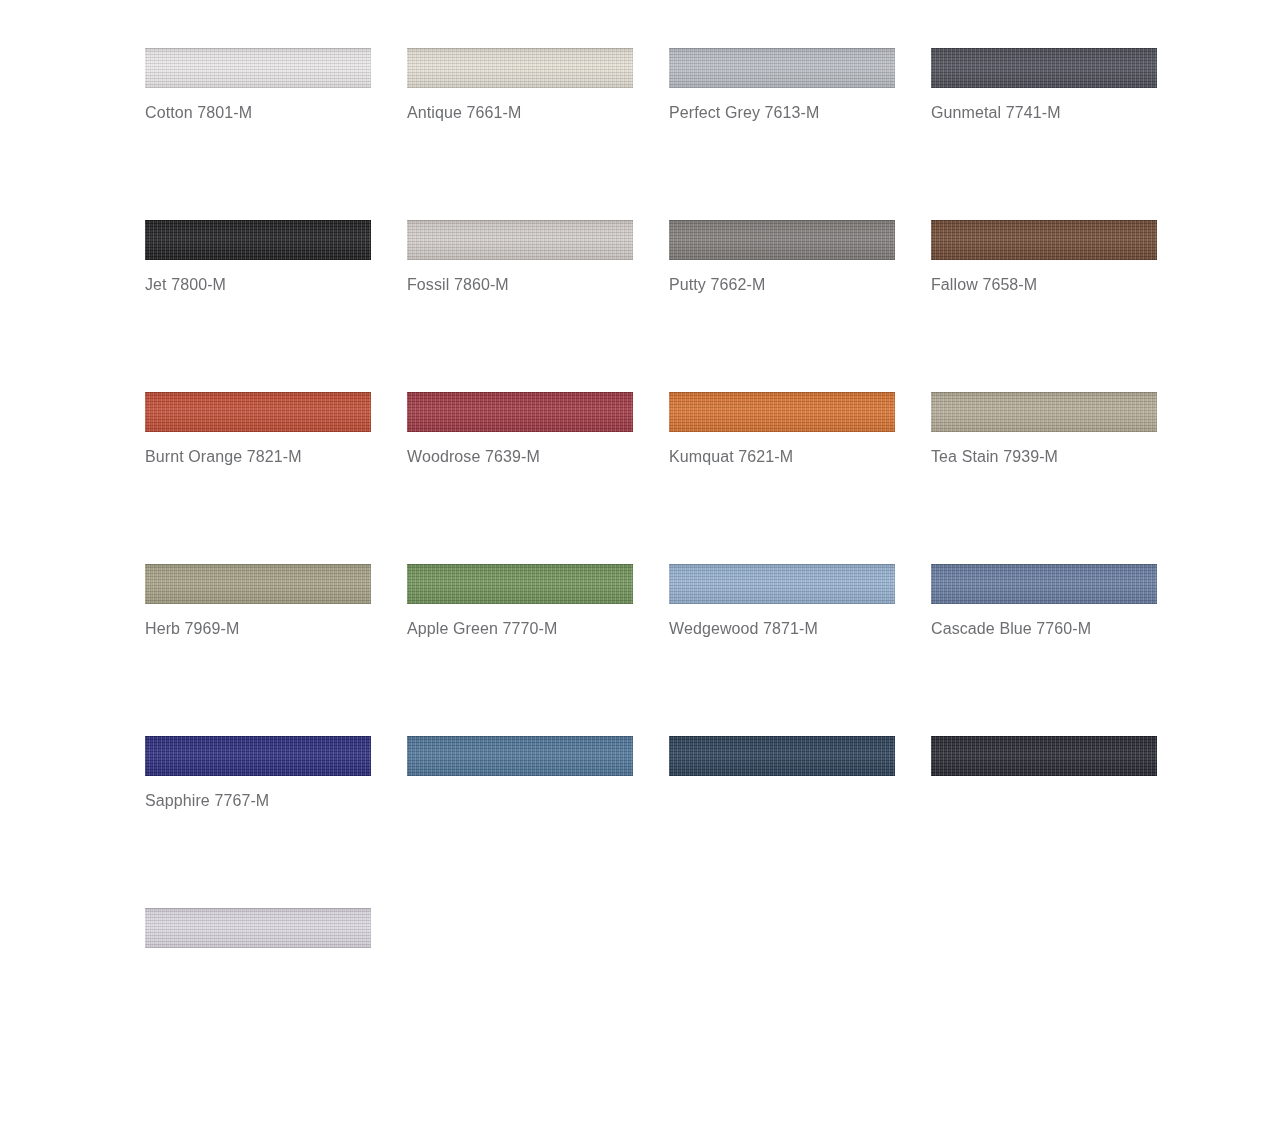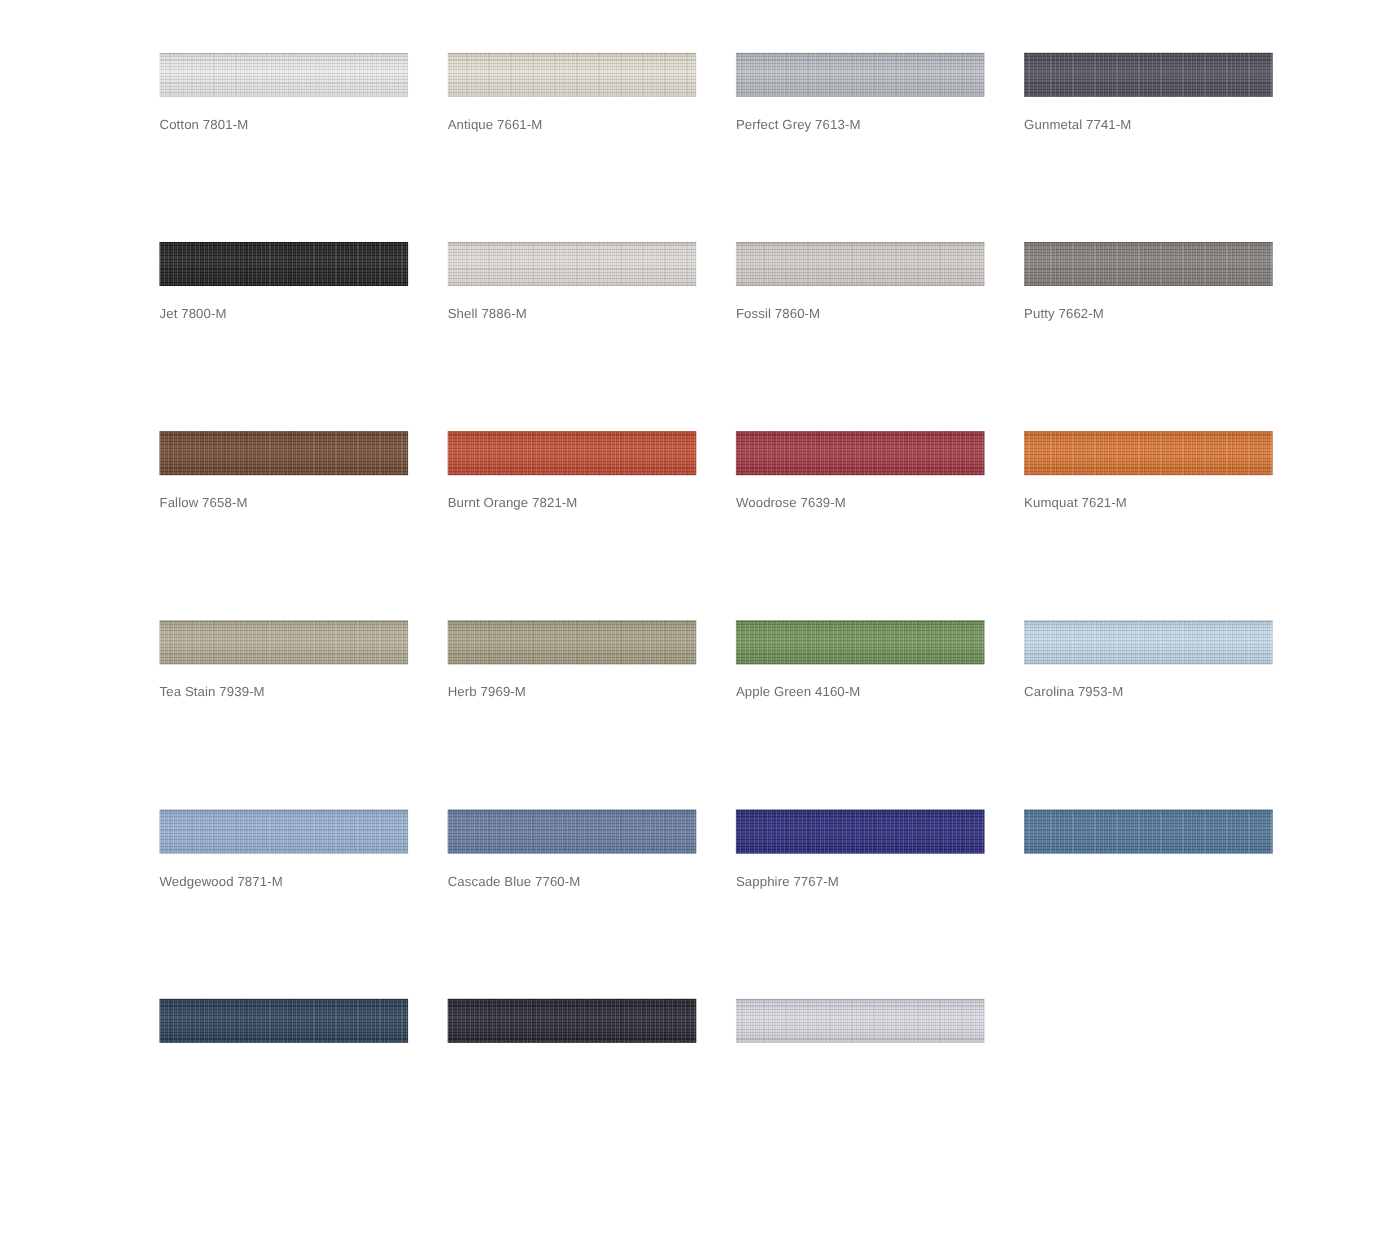--- a/index.html
+++ b/index.html
@@ -65,21 +65,21 @@
       linear-gradient(180deg,
         rgba(0,0,0,0.16) 0%,
         rgba(0,0,0,0.03) 10%,
         rgba(255,255,255,0.05) 45%,
         rgba(0,0,0,0.05) 88%,
         rgba(0,0,0,0.10) 100%);
     pointer-events: none;
   }
   .swatch-label {
     margin-top: 16px;
-    font-size: 12px;
+    font-size: 16px;
     line-height: 18px;
     color: #6d6e71;
     letter-spacing: 0.1px;
     white-space: nowrap;
   }
 </style>
 </head>
 <body style="background: rgb(255, 255, 255);">
 
 <div id="swatch-grid">
@@ -95,24 +95,20 @@
       <div class="swatch-chip" style="background-color: rgb(185, 189, 196);"></div>
       <div class="swatch-label">Perfect Grey 7613-M</div>
     </div>
     <div class="swatch-cell">
       <div class="swatch-chip" style="background-color: rgb(74, 75, 85);"></div>
       <div class="swatch-label">Gunmetal 7741-M</div>
     </div>
     <div class="swatch-cell">
       <div class="swatch-chip" style="background-color: rgb(27, 27, 29);"></div>
       <div class="swatch-label">Jet 7800-M</div>
-    </div>
-    <div class="swatch-cell">
-      <div class="swatch-chip" style="background-color: rgb(224, 221, 216);"></div>
-      <div class="swatch-label">Shell 7886-M</div>
     </div>
     <div class="swatch-cell">
       <div class="swatch-chip" style="background-color: rgb(211, 205, 201);"></div>
       <div class="swatch-label">Fossil 7860-M</div>
     </div>
     <div class="swatch-cell">
       <div class="swatch-chip" style="background-color: rgb(127, 123, 120);"></div>
       <div class="swatch-label">Putty 7662-M</div>
     </div>
     <div class="swatch-cell">
@@ -134,25 +130,21 @@
     <div class="swatch-cell">
       <div class="swatch-chip" style="background-color: rgb(179, 171, 150);"></div>
       <div class="swatch-label">Tea Stain 7939-M</div>
     </div>
     <div class="swatch-cell">
       <div class="swatch-chip" style="background-color: rgb(165, 160, 132);"></div>
       <div class="swatch-label">Herb 7969-M</div>
     </div>
     <div class="swatch-cell">
       <div class="swatch-chip" style="background-color: rgb(109, 145, 85);"></div>
-      <div class="swatch-label">Apple Green 4160-M</div>
-    </div>
-    <div class="swatch-cell">
-      <div class="swatch-chip" style="background-color: rgb(194, 216, 232);"></div>
-      <div class="swatch-label">Carolina 7953-M</div>
+      <div class="swatch-label">Apple Green 7770-M</div>
     </div>
     <div class="swatch-cell">
       <div class="swatch-chip" style="background-color: rgb(148, 176, 208);"></div>
       <div class="swatch-label">Wedgewood 7871-M</div>
     </div>
     <div class="swatch-cell">
       <div class="swatch-chip" style="background-color: rgb(100, 121, 159);"></div>
       <div class="swatch-label">Cascade Blue 7760-M</div>
     </div>
     <div class="swatch-cell">

